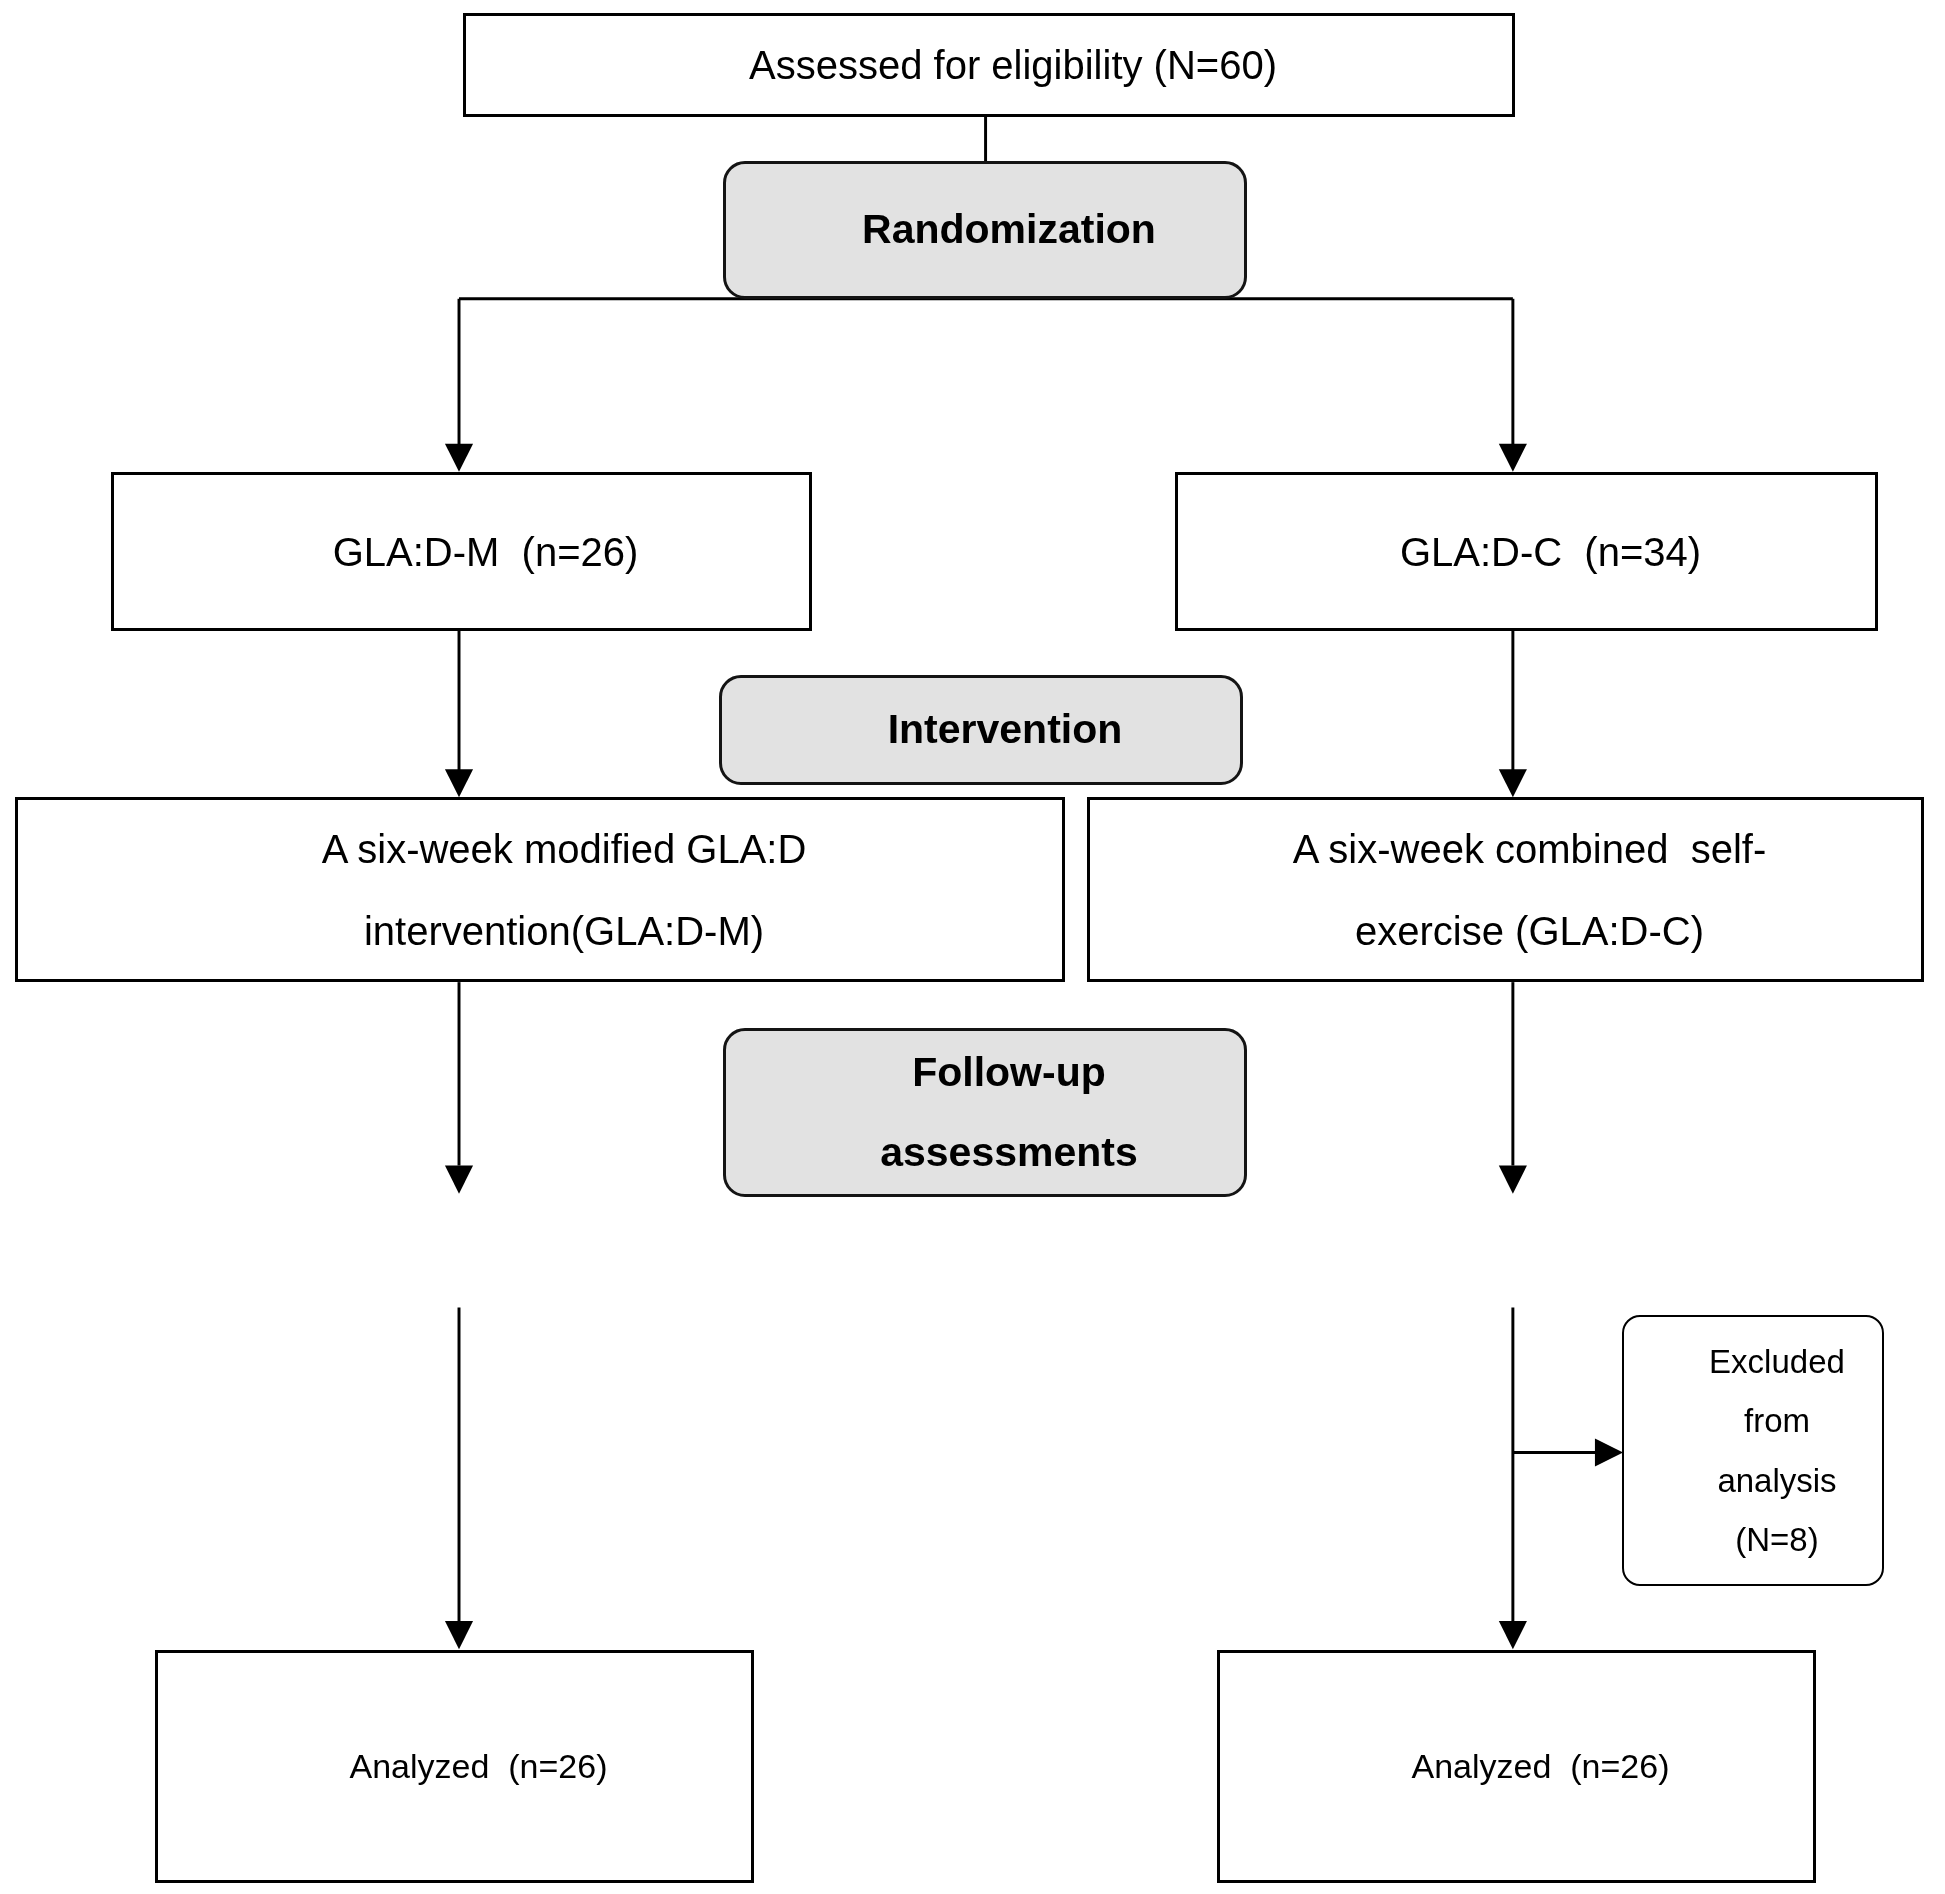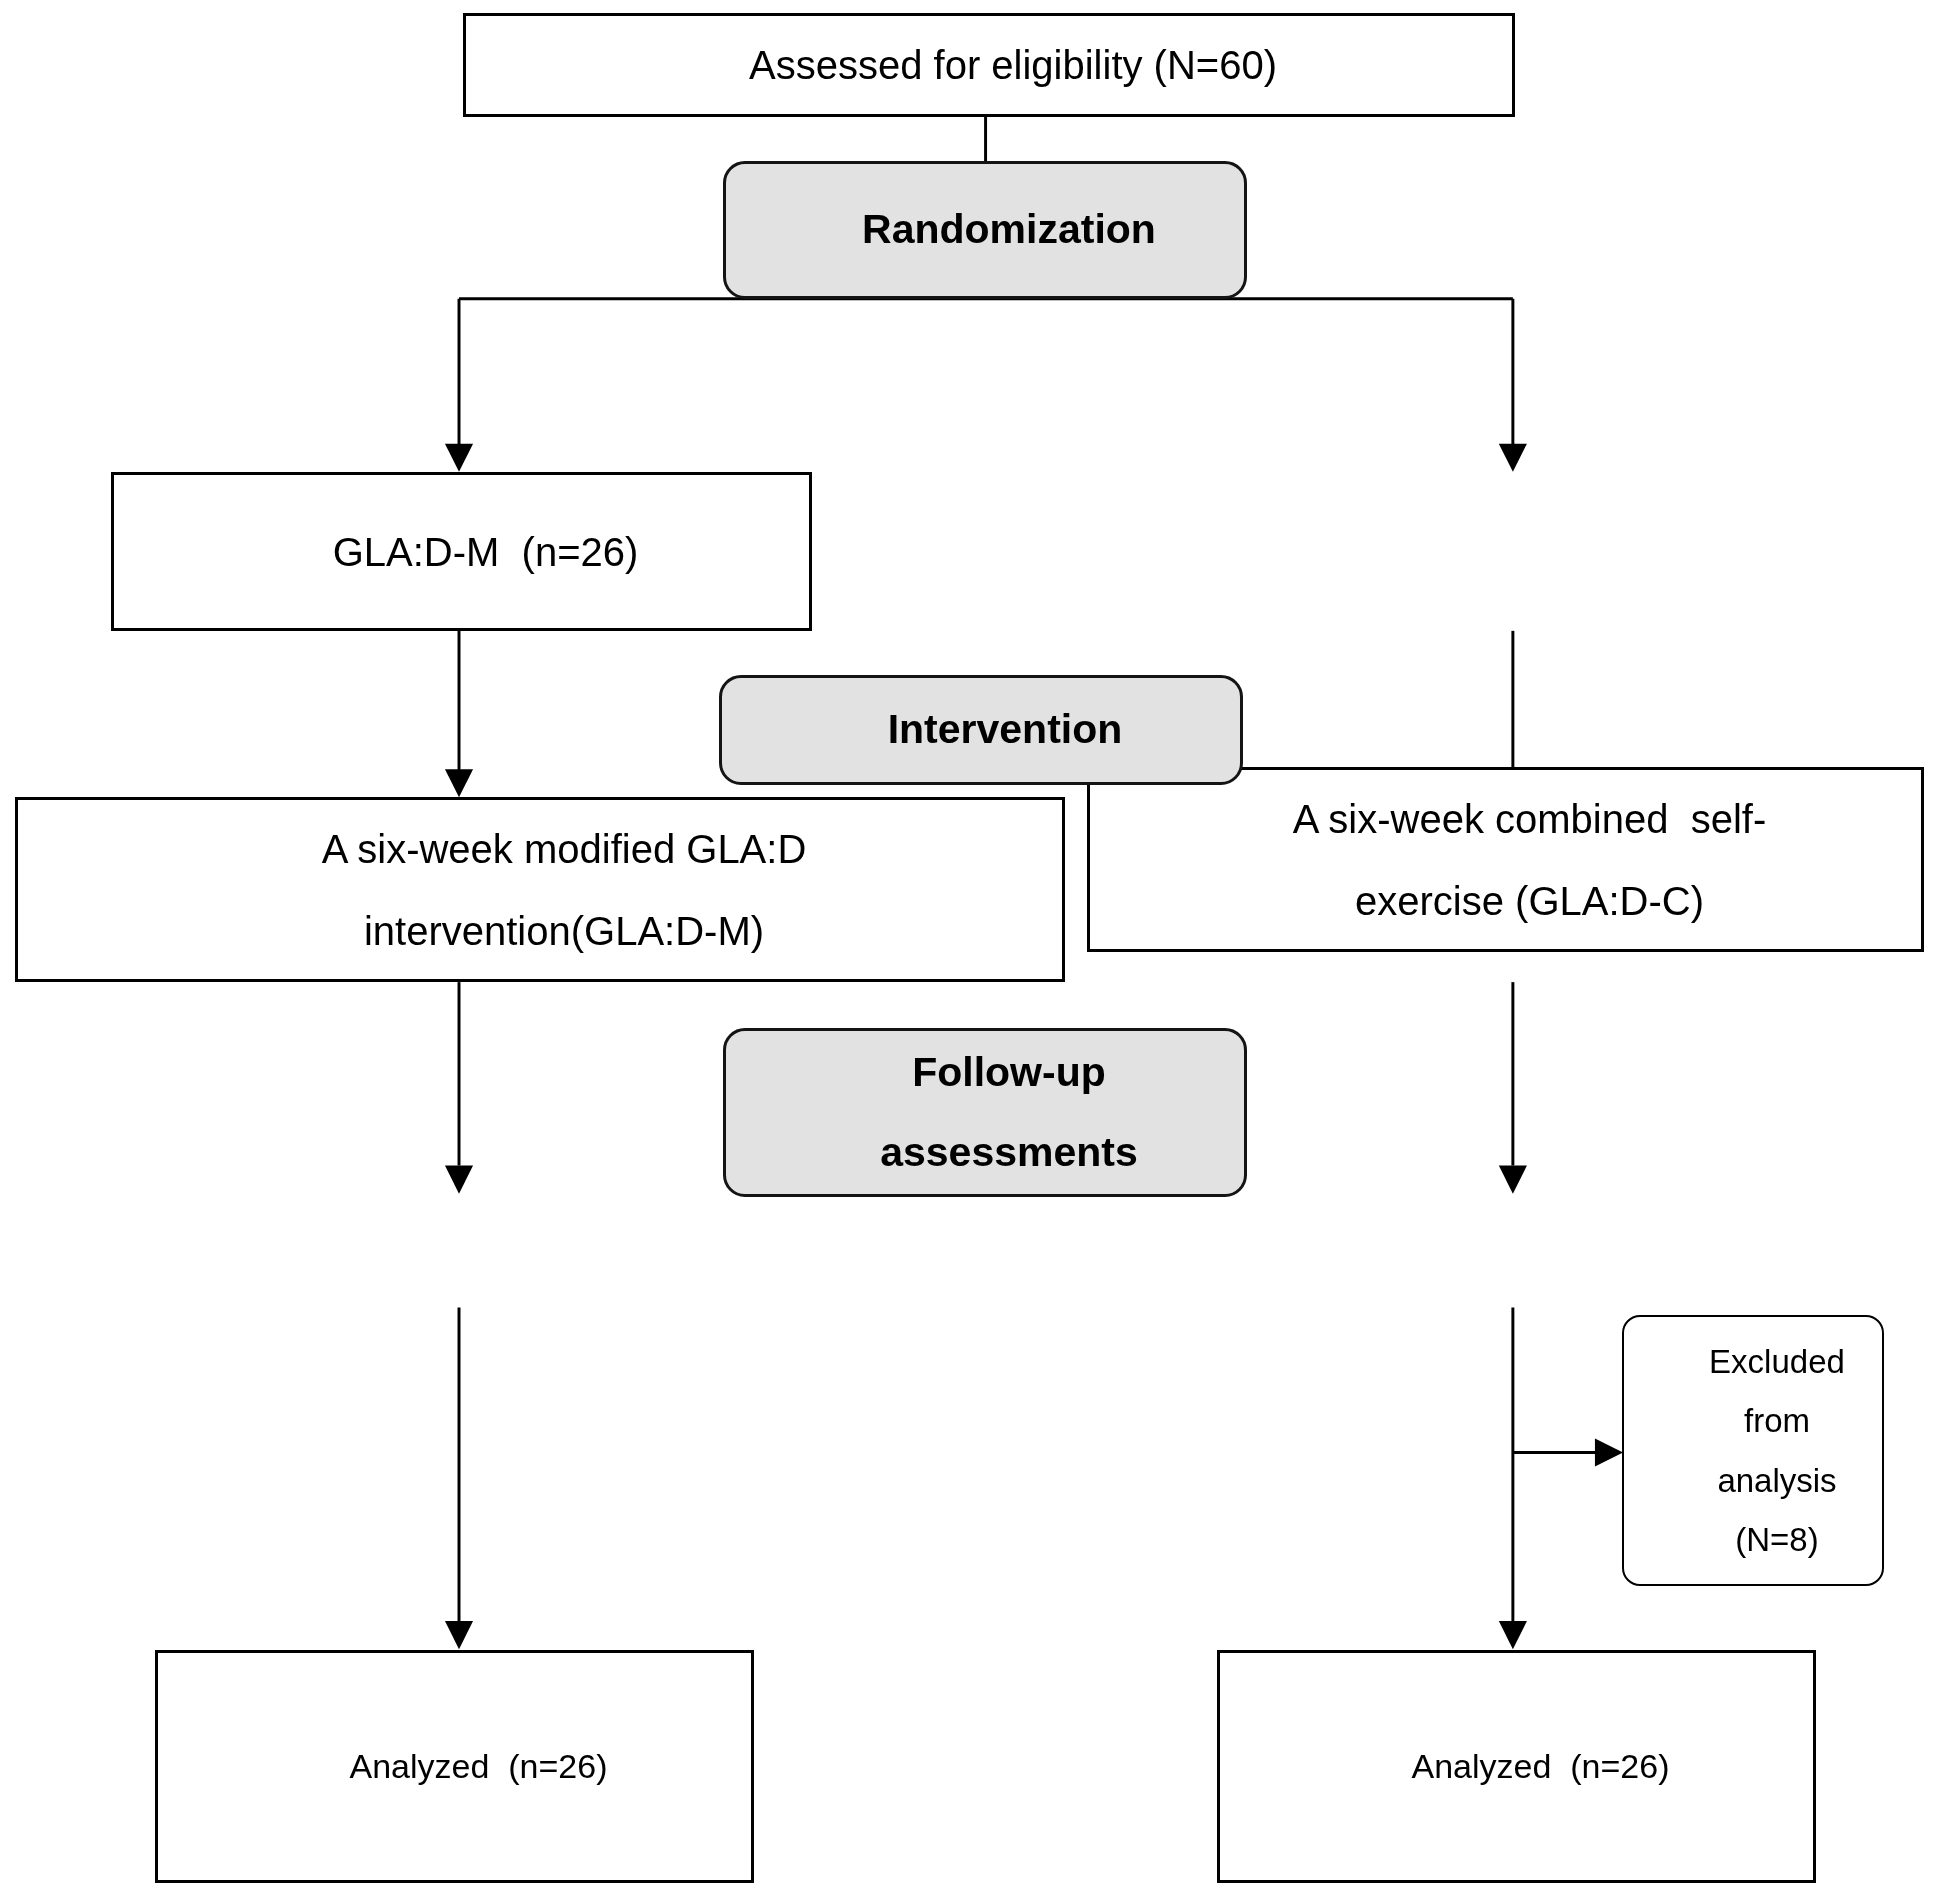--- a/index.html
+++ b/index.html
@@ -51,21 +51,21 @@
     font-size: 41px;
     line-height: 1.85;
   }
   
   .assessed        { left: 463px;  top: 13.3px;   width: 1052px; height: 104px; }
   .randomization   { left: 723px;  top: 161px;  width: 524px;  height: 138px; }
   .arm-left        { left: 111px;  top: 472px;  width: 701px;  height: 159px; }
   .arm-right       { left: 1175px; top: 472px;  width: 703px;  height: 159px; }
   .intervention    { left: 719px;  top: 675px;  width: 524px;  height: 110px; }
   .int-left        { left: 15px;   top: 797px; width: 1050px; height: 185px; }
-  .int-right       { left: 1087px; top: 767px; width: 837px; height: 185px; }
+  .int-right       { left: 1087px; top: 797px; width: 837px; height: 185px; }
   .int-left .node-label, .int-right .node-label { line-height: 2.05; }
   .followup        { left: 723px;  top: 1028px; width: 524px;  height: 169px; }
   .followup .node-label { line-height: 1.95; }
   .timepoint       { left: 268px;  top: 1192px; width: 1438px; height: 115px; }
   .excluded        { left: 1622px; top: 1315px; width: 262px;  height: 271px; border-width: 2.2px; border-radius: 18px; }
   .excluded .node-label { font-size: 33px; line-height: 1.8; }
   .analyzed-left   { left: 155px;  top: 1650px; width: 599px;  height: 233px; }
   .analyzed-right  { left: 1217px; top: 1650px; width: 599px;  height: 233px; }
   .analyzed-left .node-label, .analyzed-right .node-label { font-size: 34px; }
 </style>
@@ -106,20 +106,23 @@
   </div>
 
   <div class="node stage randomization">
     <span class="node-label">Randomization</span>
   </div>
 
   <div class="node arm-left">
     <span class="node-label">GLA:D-M  (n=26)</span>
   </div>
 
+  <div class="node arm-right">
+    <span class="node-label">GLA:D-C  (n=34)</span>
+  </div>
 
   <div class="node stage intervention">
     <span class="node-label">Intervention</span>
   </div>
 
   <div class="node int-left">
     <span class="node-label">A six-week modified GLA:D
 intervention(GLA:D-M)</span>
   </div>
 

